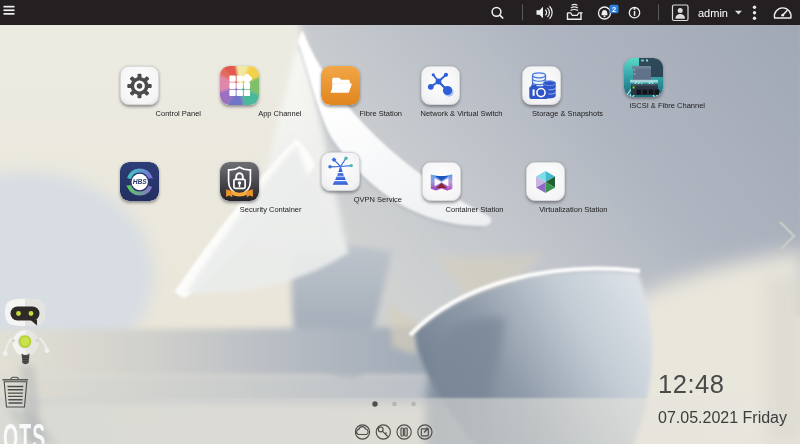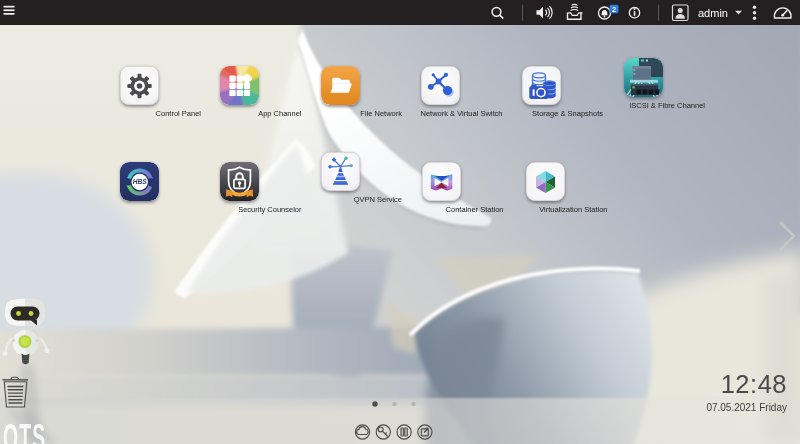--- a/index.html
+++ b/index.html
@@ -5,23 +5,23 @@
 *{margin:0;padding:0;box-sizing:border-box}
 html,body{width:800px;height:444px;overflow:hidden}
 body{font-family:"Liberation Sans",sans-serif}
 #screen{position:absolute;top:0;left:0;width:800px;height:444px;overflow:hidden;background:#ece9dd}
 .abs{position:absolute}
 .icon{position:absolute;width:124px;text-align:right}
 .icon .box{width:39px;height:39px;margin:0 auto;border-radius:9px;box-shadow:0 1.5px 3px rgba(60,60,70,.5)}
 .icon .box svg{display:block;border-radius:9px}
 .icon .lbl{margin-top:3px;font-size:7.5px;line-height:11px;color:#1c1c1c}
 #topbar{position:absolute;top:0;left:0;width:800px;height:25px;background:#242021;z-index:50}
-#clock{position:absolute;right:13px;top:370px;text-align:right;color:#4b4b4b}
+#clock{position:absolute;right:13px;top:370px;text-align:left;color:#4b4b4b}
 #time{font-size:25.5px;letter-spacing:.5px;color:#4a4a4a}
-#date{font-size:10px;margin-top:3px;color:#3d3d3d}
+#date{font-size:16px;margin-top:10px;color:#3d3d3d}
 #qts{position:absolute;left:3px;top:417px;font-size:36px;font-weight:bold;letter-spacing:2px;color:rgba(252,253,255,.92);transform:scaleX(.54);transform-origin:left top}
 </style>
 </head>
 <body>
 <div id="screen">
 <svg class="abs" style="left:0;top:25px" width="800" height="419" viewBox="0 0 800 419">
 <defs>
 <linearGradient id="gbase" x1="0" y1="0" x2="0" y2="1">
           <stop offset="0" stop-color="#ecebe2"></stop>
           <stop offset="1" stop-color="#e9e4d6"></stop>
@@ -242,21 +242,21 @@
             <linearGradient id="fsg" x1="0" y1="0" x2="0" y2="1">
               <stop offset="0" stop-color="#f2a647"></stop>
               <stop offset="1" stop-color="#e0861e"></stop>
             </linearGradient>
           </defs>
 <rect width="39" height="39" rx="9" fill="url(#fsg)"></rect>
 <path d="M11.2,25.5 V13.4 c0,-0.9 0.7,-1.6 1.6,-1.6 h5.4 l2,2 h7 c0.9,0 1.6,0.7 1.6,1.6 v2.1 h-16 z" fill="#ffffff"></path>
 <path d="M9.5,26.8 l3.2,-8.6 c0.2,-0.6 0.8,-1 1.4,-1 h15.3 c1,0 1.5,0.7 1.2,1.6 l-2.5,7 c-0.2,0.6 -0.8,1 -1.4,1 z" fill="#ffffff"></path>
 </svg>
       </div>
-<div class="lbl">File Network</div>
+<div class="lbl">Fibre Station</div>
 </div>
 <div class="icon" style="left:479px;top:66px">
 <div class="box">
         <svg width="39" height="39" viewBox="0 0 39 39">
 <defs>
             <radialGradient id="wbg5" cx=".5" cy=".42" r=".75">
               <stop offset="0" stop-color="#ffffff"></stop>
               <stop offset=".75" stop-color="#f2f2f4"></stop>
               <stop offset="1" stop-color="#d8d8dc"></stop>
             </radialGradient>
@@ -395,21 +395,21 @@
 <path d="M19.5,5.2 C23,7.3 26.9,8.2 30.4,7.9 V19.5 C30.4,26.6 25.3,31 19.5,33.2 C13.7,31 8.6,26.6 8.6,19.5 V7.9 C12.1,8.2 16,7.3 19.5,5.2 Z" fill="none" stroke="#ffffff" stroke-width="1.7"></path>
 <path d="M16.2,17.5 v-3 a3.3,3.3 0 0 1 6.6,0 v3" fill="none" stroke="#ffffff" stroke-width="1.9"></path>
 <rect x="13.9" y="17.3" width="11.2" height="9" rx="1.3" fill="none" stroke="#ffffff" stroke-width="1.7"></rect>
 <circle cx="19.5" cy="21" r="1.7" fill="#ffffff"></circle>
 <rect x="18.8" y="21.6" width="1.4" height="3.4" fill="#ffffff"></rect>
 <path d="M11,28 q8.5,5.5 17,0 l0,4.2 q-8.5,4.8 -17,0 z" fill="#f5a93b"></path>
 <polygon points="6.2,27.2 12.6,29.2 12.2,35.2 9.2,33.6 6,34.8" fill="#e8932c"></polygon>
 <polygon points="32.8,27.2 26.4,29.2 26.8,35.2 29.8,33.6 33,34.8" fill="#e8932c"></polygon>
 </svg>
       </div>
-<div class="lbl">Security Counselor</div>
+<div class="lbl">Security Container</div>
 </div>
 <div class="icon" style="left:278px;top:152px">
 <div class="box">
         <svg width="39" height="39" viewBox="0 0 39 39">
 <defs>
             <radialGradient id="wbg9" cx=".5" cy=".42" r=".75">
               <stop offset="0" stop-color="#ffffff"></stop>
               <stop offset=".75" stop-color="#f2f2f4"></stop>
               <stop offset="1" stop-color="#d8d8dc"></stop>
             </radialGradient>

